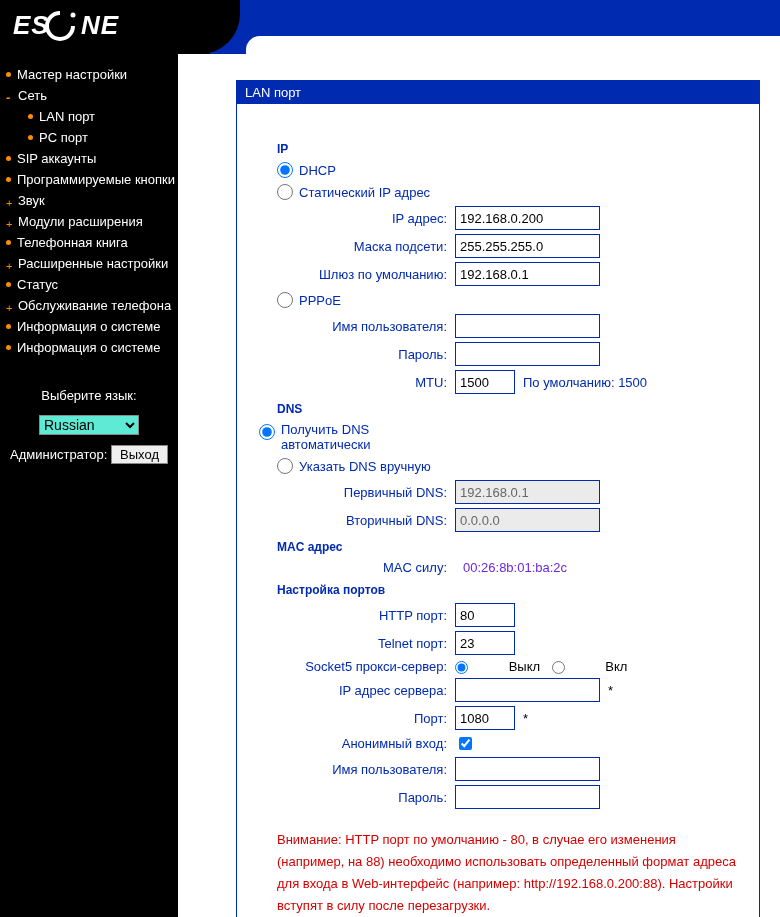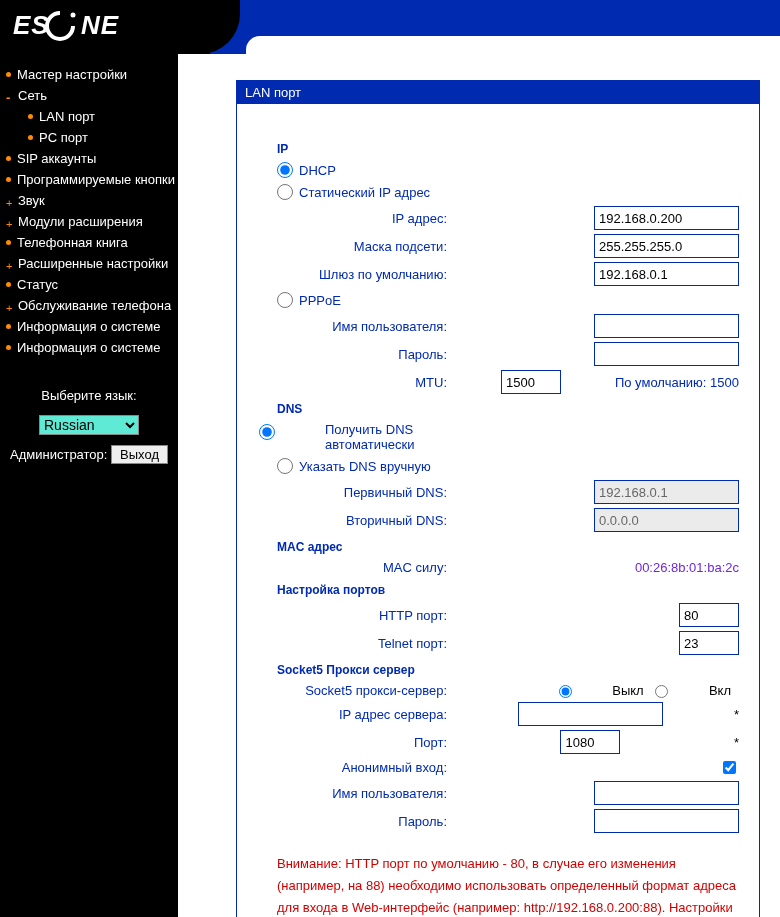--- a/index.html
+++ b/index.html
@@ -148,21 +148,20 @@
     width: 16px;
     height: 16px;
   }
   .radio-row label {
     color: #002AAF;
   }
   .field-row {
     display: flex;
     align-items: center;
     margin: 4px 0;
-    justify-content: space-between;
   }
   .field-row .label {
     color: #002AAF;
     text-align: right;
     width: 170px;
     padding-right: 8px;
     flex-shrink: 0;
   }
   .field-row input[type=text], .field-row input[type=password] {
     border: 1px solid #002AAF;
@@ -337,21 +336,21 @@
         </div>
         <div class="field-row">
           <span class="label">MTU:</span>
           <input type="text" class="narrow" value="1500" style="">
           <span class="suffix">По умолчанию: 1500</span>
         </div>
 
         <div class="section-title">DNS</div>
         <div class="radio-row auto-row" style="align-items:flex-start;">
           <input type="radio" name="dnsmode" checked="" style="margin-top: 2px;">
-          <label style="max-width:110px;margin-left:44px;">Получить DNS автоматически</label>
+          <label style="max-width:110px;">Получить DNS автоматически</label>
         </div>
         <div class="radio-row">
           <input type="radio" name="dnsmode" style="">
           <label>Указать DNS вручную</label>
         </div>
         <div class="field-row">
           <span class="label">Первичный DNS:</span>
           <input type="text" disabled="" value="192.168.0.1" style="">
         </div>
         <div class="field-row">
@@ -368,21 +367,20 @@
         <div class="section-title">Настройка портов</div>
         <div class="field-row">
           <span class="label">HTTP порт:</span>
           <input type="text" class="narrow" value="80" style="">
         </div>
         <div class="field-row">
           <span class="label">Telnet порт:</span>
           <input type="text" class="narrow" value="23" style="">
         </div>
 
-        <div class="section-title">Socket5 Прокси сервер</div>
         <div class="field-row">
           <span class="label">Socket5 прокси-сервер:</span>
           <span class="inline-radio">
             <input type="radio" name="socks" checked="" style="">
             <label>Выкл</label>
             <input type="radio" name="socks" style="">
             <label>Вкл</label>
           </span>
         </div>
         <div class="field-row">

